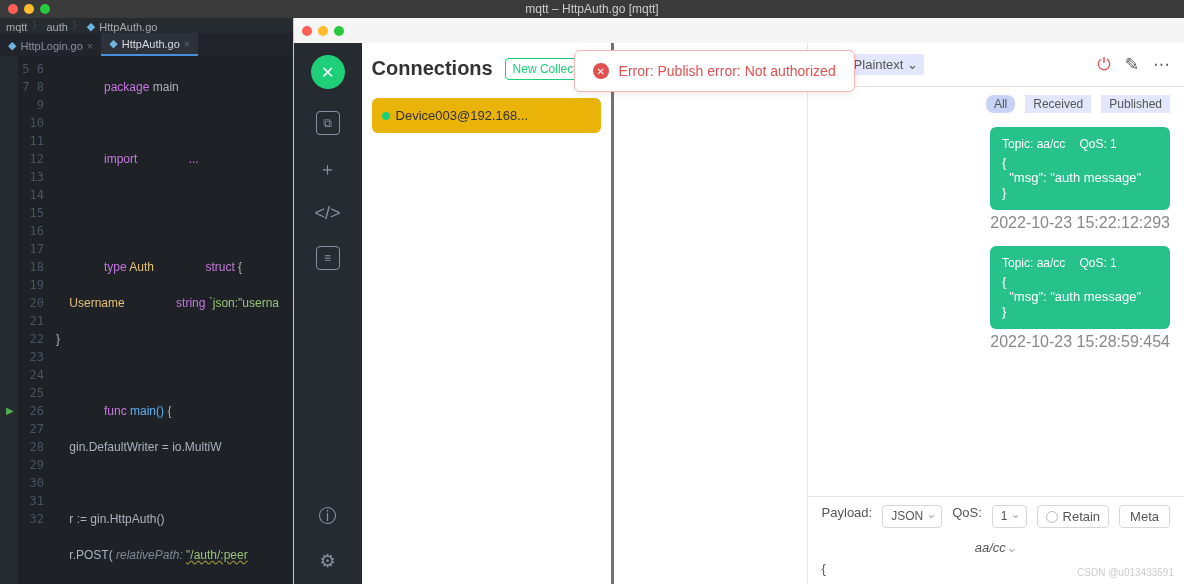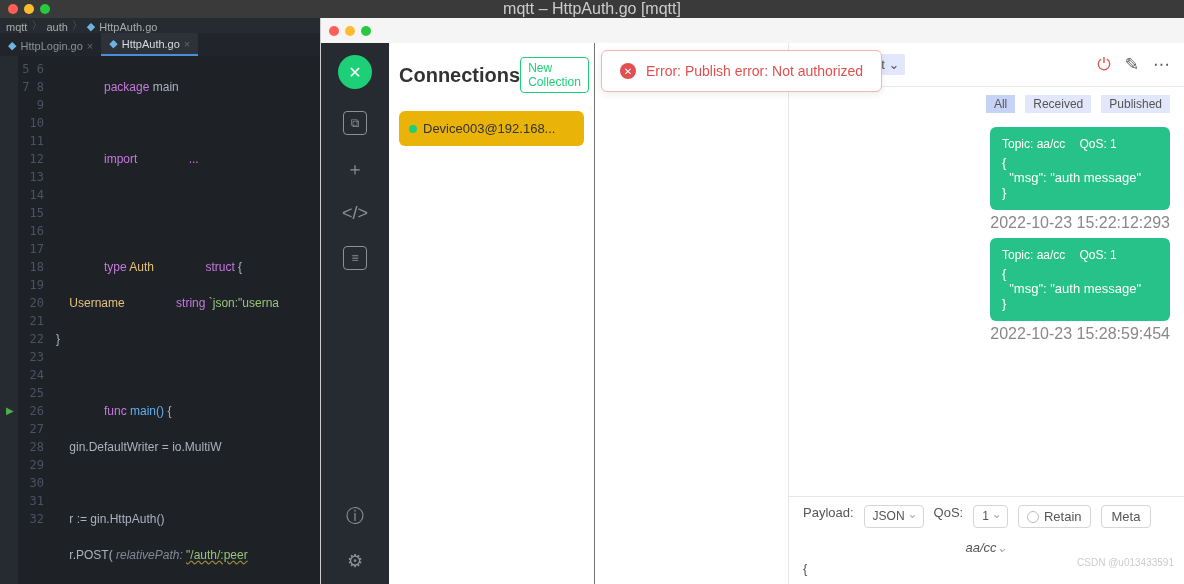--- a/index.html
+++ b/index.html
@@ -6,21 +6,21 @@
 html, body { width: 1184px; height: 584px; overflow: hidden; }
 body { display: flex; flex-direction: column; background: #ececec; }
 
 
 .os-titlebar { height: 18px; background: #3a3a3a; display: flex; align-items: center; padding: 0 8px; font-size: 11px; color: #fff; position: relative; }
 .traffic-lights { display: flex; gap: 6px; }
 .light { width: 10px; height: 10px; border-radius: 50%; }
 .light-red { background: #ff5f56; }
 .light-yellow { background: #ffbd2e; }
 .light-green { background: #27c93f; }
-.os-title { position: absolute; left: 50%; transform: translateX(-50%); color: #ccc; font-size: 16px; }
+.os-title { position: absolute; left: 50%; transform: translateX(-50%); color: #ccc; font-size: 12px; }
 
 
 .main-area { flex: 1; display: flex; min-height: 0; }
 
 
 .ide { width: 320px; background: #1e2227; display: flex; flex-direction: column; color: #abb2bf; font-size: 12px; }
 .ide-crumbs { height: 22px; background: #262b31; display: flex; align-items: flex-end; padding: 0 6px; gap: 4px; font-size: 11px; color: #aaa; }
 .ide-crumbs .sep { color: #666; }
 .ide-tabs { height: 28px; background: #21252b; display: flex; align-items: flex-end; }
 .ide-tab { padding: 4px 8px; font-size: 11px; color: #8a8f99; display: flex; align-items: center; gap: 4px; }
@@ -41,61 +41,61 @@
 
 
 .mqttx { flex: 1; display: flex; flex-direction: column; background: #fff; border-left: 1px solid #ccc; position: relative; }
 .mqttx-titlebar { height: 25px; background: #f5f5f5; display: flex; align-items: center; padding: 0 8px; }
 .mqttx-body { flex: 1; display: flex; min-height: 0; }
 .mqttx-sidebar { width: 68px; background: #262b31; display: flex; flex-direction: column; align-items: center; padding-top: 12px; gap: 22px; }
 .sidebar-logo { width: 34px; height: 34px; border-radius: 50%; background: #1dd078; display: flex; align-items: center; justify-content: center; color: #fff; font-size: 16px; }
 .sidebar-icon { color: #8a919c; font-size: 18px; }
 .icon-box { width: 24px; height: 24px; border: 1.5px solid #8a919c; border-radius: 4px; display: flex; align-items: center; justify-content: center; font-size: 12px; }
 
-.conns-panel { width: 206px; border-right: 1px solid #737373; padding: 14px 10px; }
+.conns-panel { width: 252px; border-right: 3px solid #737373; padding: 14px 10px; }
 .conns-header { display: flex; justify-content: space-between; align-items: center; margin-bottom: 18px; }
 .conns-title { font-size: 20px; font-weight: 600; color: #333; }
 .new-collection { font-size: 12px; color: #1dd078; border: 1px solid #1dd078; border-radius: 4px; padding: 3px 7px; cursor: pointer; }
 .conn-item { background: #eab308; border-radius: 6px; padding: 10px 10px; font-size: 13px; color: #333; display: flex; align-items: center; gap: 6px; }
 .status-dot { width: 8px; height: 8px; background: #1dd078; border-radius: 50%; }
 
 .subs-panel { width: 194px; border-right: 1px solid #e6e6e6; padding: 14px 10px; display: flex; flex-direction: column; gap: 10px; }
 .new-sub { border: 1px dashed #1dd078; color: #1dd078; font-size: 12px; padding: 6px 8px; border-radius: 4px; text-align: center; }
 .subs-top { display: flex; justify-content: space-between; align-items: center; }
 .list-toggle { color: #1dd078; font-size: 14px; }
 
 .messages-panel { flex: 1; display: flex; flex-direction: column; }
 .msg-toolbar { height: 44px; border-bottom: 1px solid #e6e6e6; display: flex; align-items: center; padding: 0 14px; gap: 10px; justify-content: space-between; }
 .msg-toolbar-left { display: flex; align-items: center; gap: 8px; }
 .help-badge { width: 18px; height: 18px; border-radius: 50%; background: #c6cacf; color: #fff; font-size: 11px; display: flex; align-items: center; justify-content: center; }
 .format-select { font-size: 13px; color: #555; padding: 3px 6px; }
 .format-select.sel { background: #e2e7fb; border-radius: 2px; }
 .msg-toolbar-right { display: flex; align-items: center; gap: 14px; color: #555; font-size: 17px; }
 .filter-bar { display: flex; justify-content: flex-end; padding: 8px 14px; gap: 10px; font-size: 12px; }
 .filter-chip { padding: 2px 8px; background: #e2e7fb; color: #555; }
-.filter-chip.active { background: #c6d2f6; }
-.msgs { flex: 1; padding: 6px 14px; overflow: auto; display: flex; flex-direction: column; align-items: flex-end; gap: 6px; }
+.filter-chip.active { background: #c6d2f6; border-radius: 8px; }
+.msgs { flex: 1; padding: 6px 14px; overflow: auto; display: flex; flex-direction: column; align-items: flex-end; gap: 14px; }
 .msg-bubble { background: #27c289; color: #fff; border-radius: 6px; padding: 10px 12px; font-size: 13px; font-family: Menlo, monospace; min-width: 180px; }
 .msg-meta { font-size: 12px; margin-bottom: 4px; display: flex; gap: 14px; }
 .msg-time { font-size: 16px; color: #888; }
 .payload-bar { border-top: 1px solid #e6e6e6; padding: 8px 14px; display: flex; gap: 10px; font-size: 13px; color: #555; }
 .select-box { border: 1px solid #d4d6d9; border-radius: 4px; padding: 3px 18px 3px 8px; font-size: 12px; position: relative; }
 .select-box::after { content: '⌄'; position: absolute; right: 5px; top: 1px; color: #aaa; }
 .retain-box { border: 1px solid #d4d6d9; border-radius: 4px; padding: 3px 8px; display: flex; align-items: center; gap: 5px; }
 .retain-box .circ { width: 12px; height: 12px; border: 1px solid #bbb; border-radius: 50%; }
 .meta-btn { border: 1px solid #d4d6d9; border-radius: 4px; padding: 3px 10px; }
 .topic-row { padding: 4px 14px; display: flex; justify-content: center; color: #555; font-size: 13px; font-style: italic; }
 .payload-input { padding: 2px 14px 8px; font-size: 13px; color: #555; }
 
 
 .toast { position: absolute; top: 32px; left: 280px; background: #fff; border: 1px solid #f3b4b4; border-radius: 6px; padding: 12px 18px; display: flex; align-items: center; gap: 10px; font-size: 14px; color: #e05050; box-shadow: 0 2px 8px rgba(0,0,0,.08); z-index: 10; }
 .toast-ico { width: 16px; height: 16px; border-radius: 50%; background: #e05050; color: #fff; font-size: 10px; display: flex; align-items: center; justify-content: center; }
 
 .power-icon { color: #e05050; }
-.watermark { position: absolute; right: 10px; bottom: 16px; font-size: 10px; color: #ccc; text-align: right; }
+.watermark { position: absolute; right: 10px; bottom: 6px; font-size: 10px; color: #ccc; text-align: right; }
 </style>
 </head>
 <body>
 
 <div class="os-titlebar">
   <div class="traffic-lights">
     <div class="light light-red"></div>
     <div class="light light-yellow"></div>
     <div class="light light-green"></div>
   </div>

